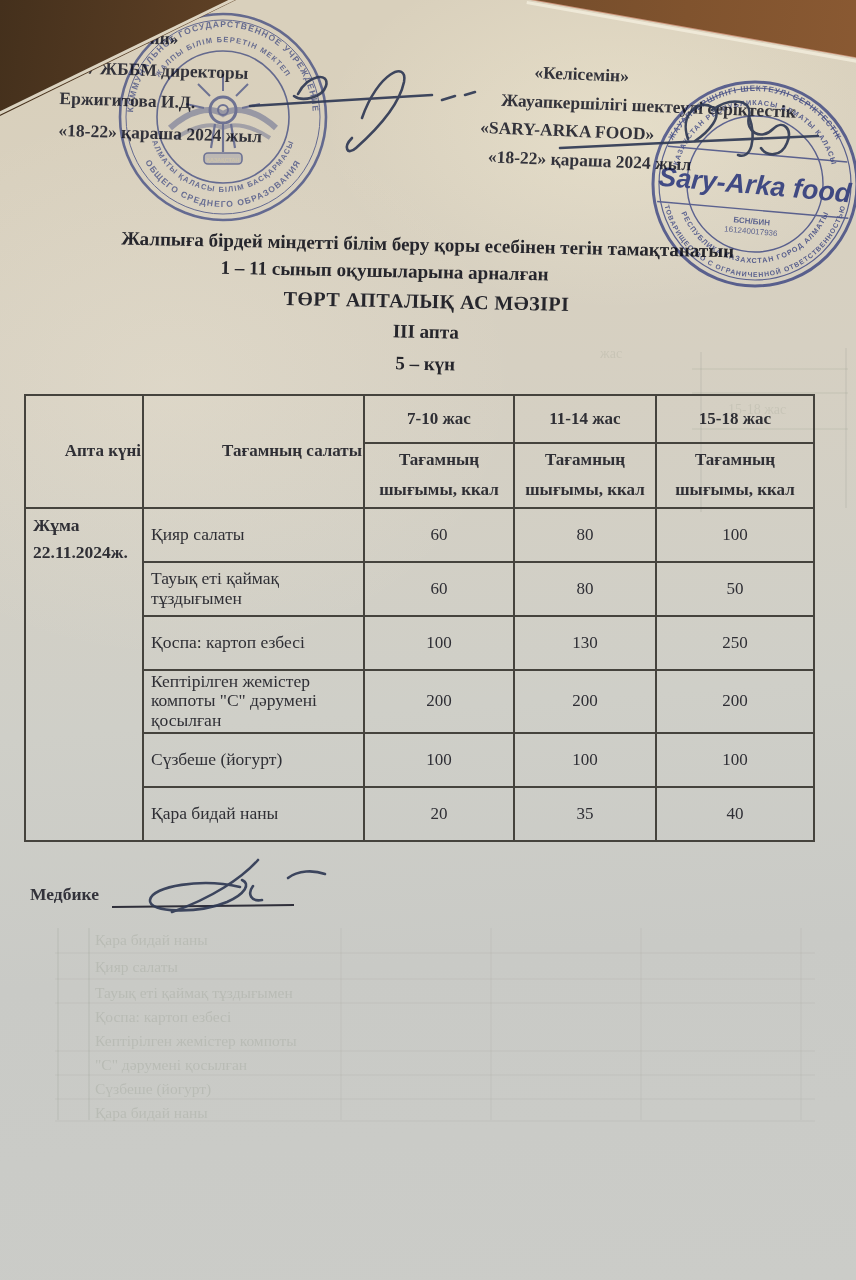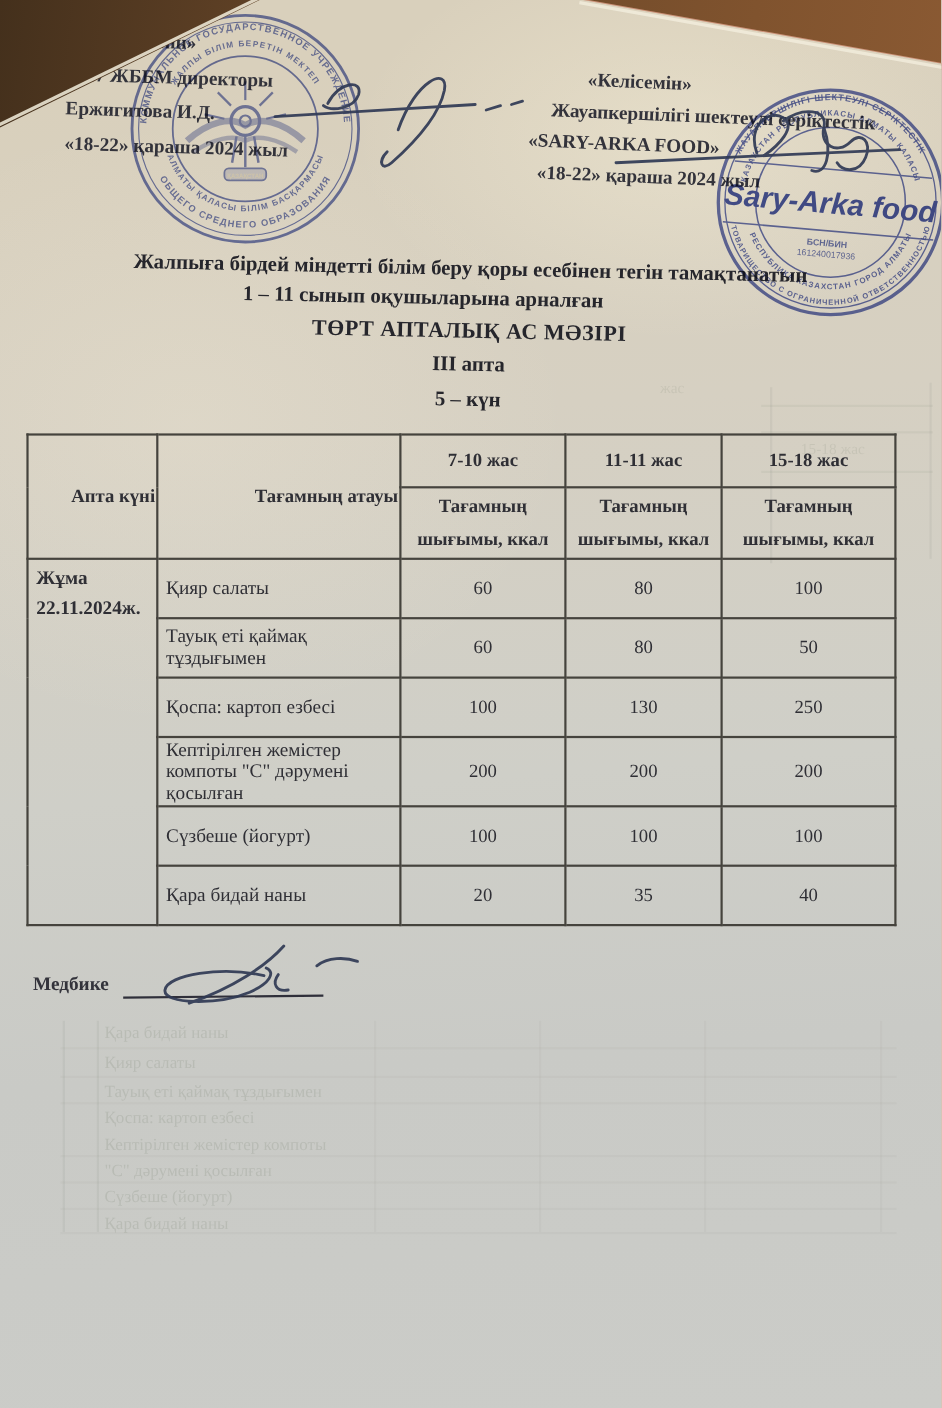--- a/index.html
+++ b/index.html
@@ -145,23 +145,23 @@
       <colgroup>
         <col style="width:118px">
           <col style="width:221px">
           <col style="width:150px">
           <col style="width:142px">
           <col style="width:158px">
       </colgroup>
       <thead>
         <tr>
           <th rowspan="2" class="left-h">Апта күні</th>
-          <th rowspan="2" class="left-h">Тағамның атауы</th>
+          <th rowspan="2" class="left-h">Тағамның салаты</th>
           <th>7-10 жас</th>
-          <th>11-11 жас</th>
+          <th>11-14 жас</th>
           <th>15-18 жас</th>
         </tr>
         <tr>
           <th class="sub">Тағамның шығымы, ккал</th>
           <th class="sub">Тағамның шығымы, ккал</th>
           <th class="sub">Тағамның шығымы, ккал</th>
         </tr>
       </thead>
       <tbody>
         <tr>

